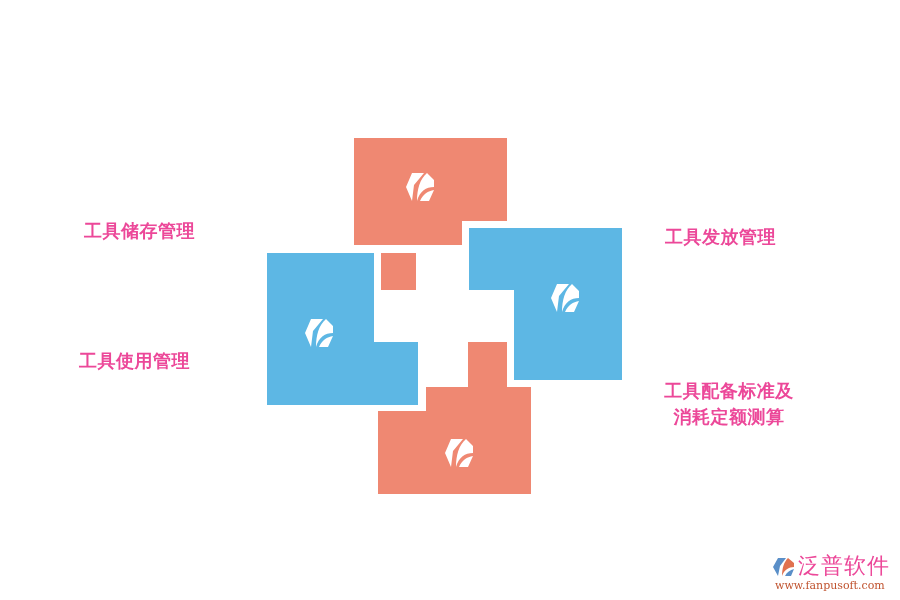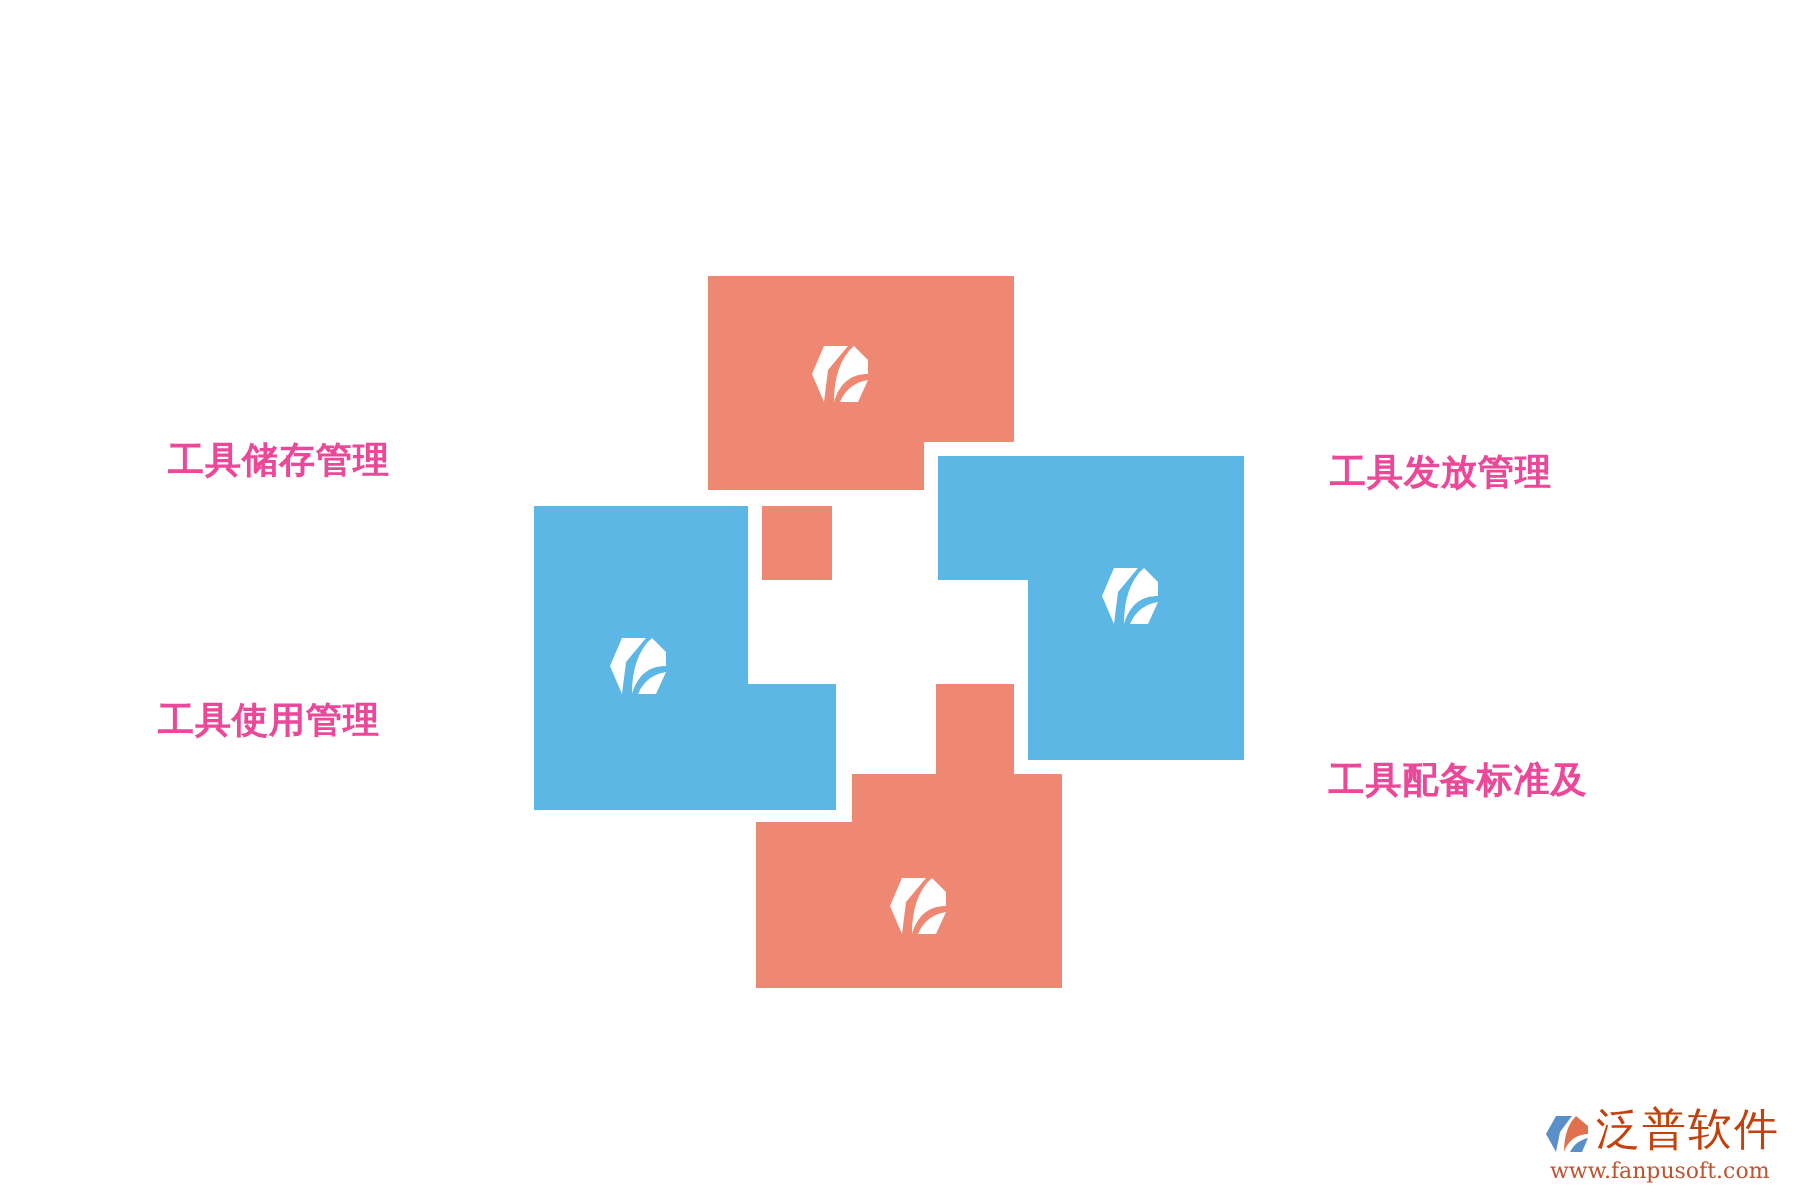--- a/index.html
+++ b/index.html
@@ -11,21 +11,21 @@
   .blk { position: absolute; }
   .orange { background: #ef8872; }
   .blue { background: #5db7e4; }
   .icon { position: absolute; width: 40px; height: 40px; }
   .label {
     position: absolute; font-size: 18px; font-weight: bold; color: #ec4899;
     line-height: 26px; white-space: nowrap; letter-spacing: 0.5px;
   }
   .label.center { text-align: center; }
   .logo { position: absolute; left: 770px; top: 552px; width: 125px; height: 45px; }
-  .logo-name { position: absolute; left: 28px; top: 0; font-size: 22px; color: #c2410c; letter-spacing: 1px; line-height: 28px; }
+  .logo-name { position: absolute; left: 28px; top: 0; font-size: 22px; color: #ec4899; letter-spacing: 1px; line-height: 28px; }
   .logo-url { position: absolute; left: 5px; top: 27px; font-size: 11px; color: #c0532f; font-family: "DejaVu Serif", serif; line-height: 14px; text-align: center; }
   .logo-mark { position: absolute; left: 2px; top: 4px; width: 24px; height: 22px; }
 </style>
 </head>
 <body>
 
 <div>
   <div class="blk orange" style="left:354px; top:138px; width:153px; height:83px;"></div>
   <div class="blk orange" style="left:354px; top:221px; width:108px; height:24px;"></div>
   <svg class="icon" style="left:400px; top:167px;" viewBox="0 0 40 40">
@@ -66,20 +66,21 @@
     <path d="M27 6 L34 13 L34 20 C26 20 20 24 17 34 L17 34 C17 22 20 12 27 6 Z" fill="#fff"></path>
     <path d="M34 23 L29 34 L20 34 C23 27 28 24 34 23 Z" fill="#fff"></path>
   </svg>
 </div>
 
 <div class="label" style="left:84px; top:218px;">工具储存管理</div>
 <div class="label" style="left:665px; top:224px;text-align:right;">工具发放管理</div>
 <div class="label" style="left:79px; top:348px;text-align:center;">工具使用管理</div>
 <div class="label center" style="left:654px; top:350px; width:150px;margin-top:28px;">
   <div>工具配备标准及</div>
+  <div>消耗定额测算</div>
 </div>
 
 <div class="logo">
   <svg class="logo-mark" viewBox="0 0 24 22">
     <path d="M6 2 L14 2 L8 10 L6 20 L1 11 Z" fill="#5a8fc8"></path>
     <path d="M16 2 L22 7 L22 11 C17 11 12 14 10 20 C10 12 12 6 16 2 Z" fill="#e0714f"></path>
     <path d="M22 13 L19 20 L13 20 C15 16 18 14 22 13 Z" fill="#5a8fc8"></path>
   </svg>
   <div class="logo-name">泛普软件</div>
   <div class="logo-url">www.fanpusoft.com</div>

